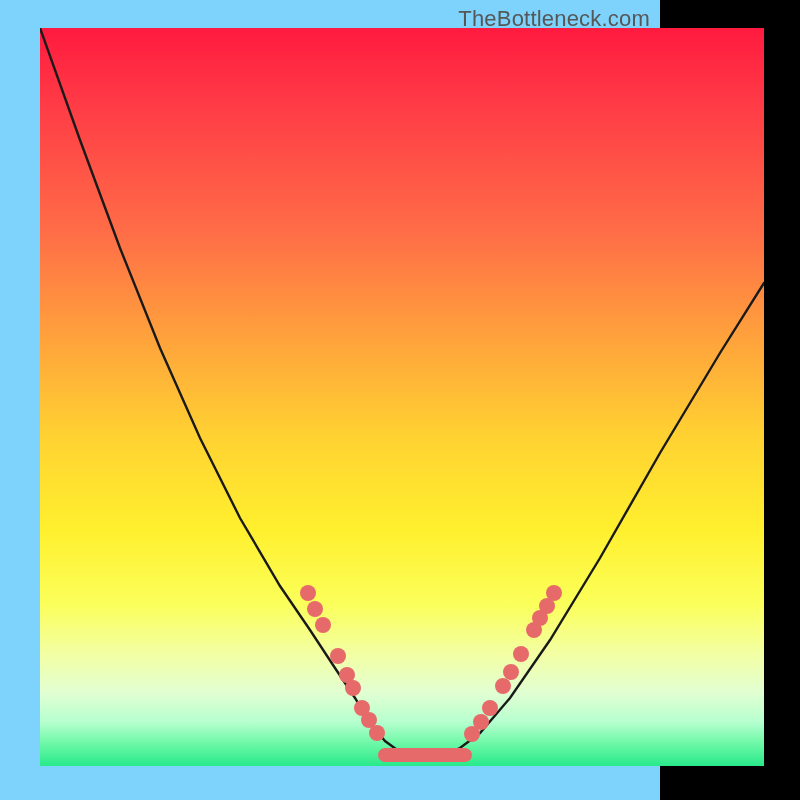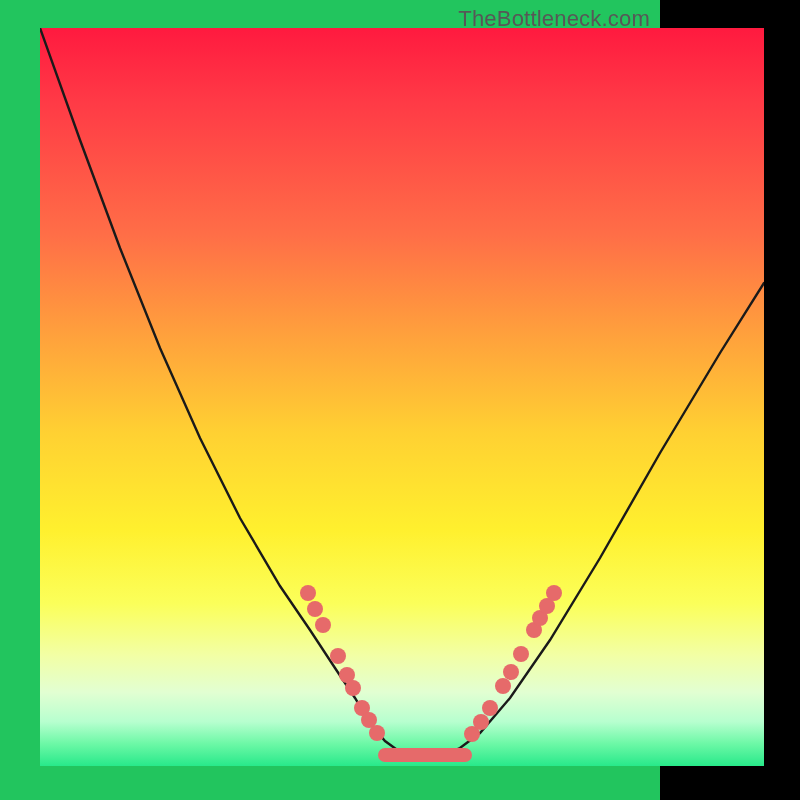--- a/index.html
+++ b/index.html
@@ -8,21 +8,21 @@
     width: 800px;
     height: 800px;
     background: #000;
     overflow: hidden;
     font-family: Arial, Helvetica, sans-serif;
   }
   .frame {
     position: absolute;
     left: 0; top: 0;
     width: 660px; height: 800px;
-    background: #22c55e;
+    background: #7dd3fc;
   }
   .plot {
     position: absolute;
     left: 40px;
     top: 28px;
     width: 724px;
     height: 738px;
     
     background: linear-gradient(to bottom,
       #ff1a3f 0%,

